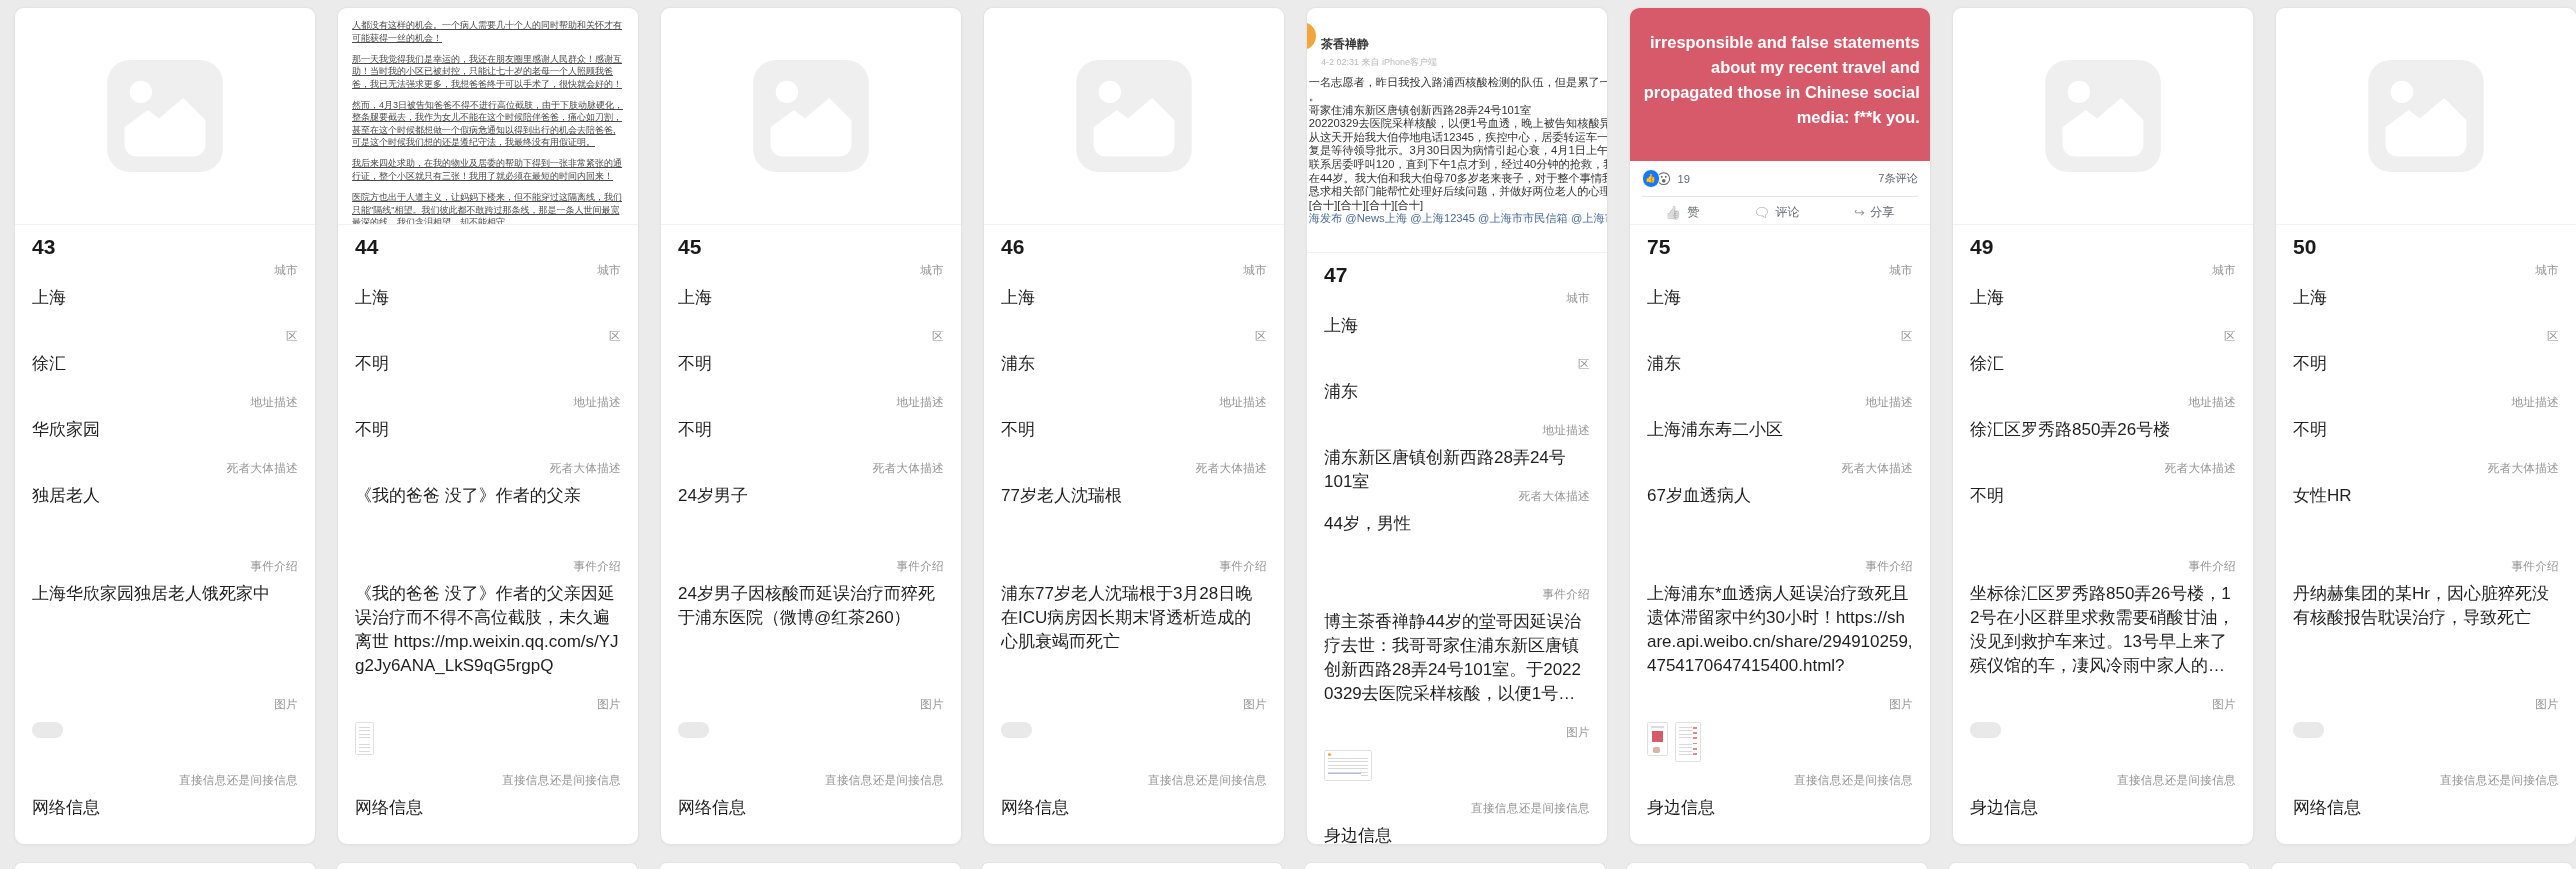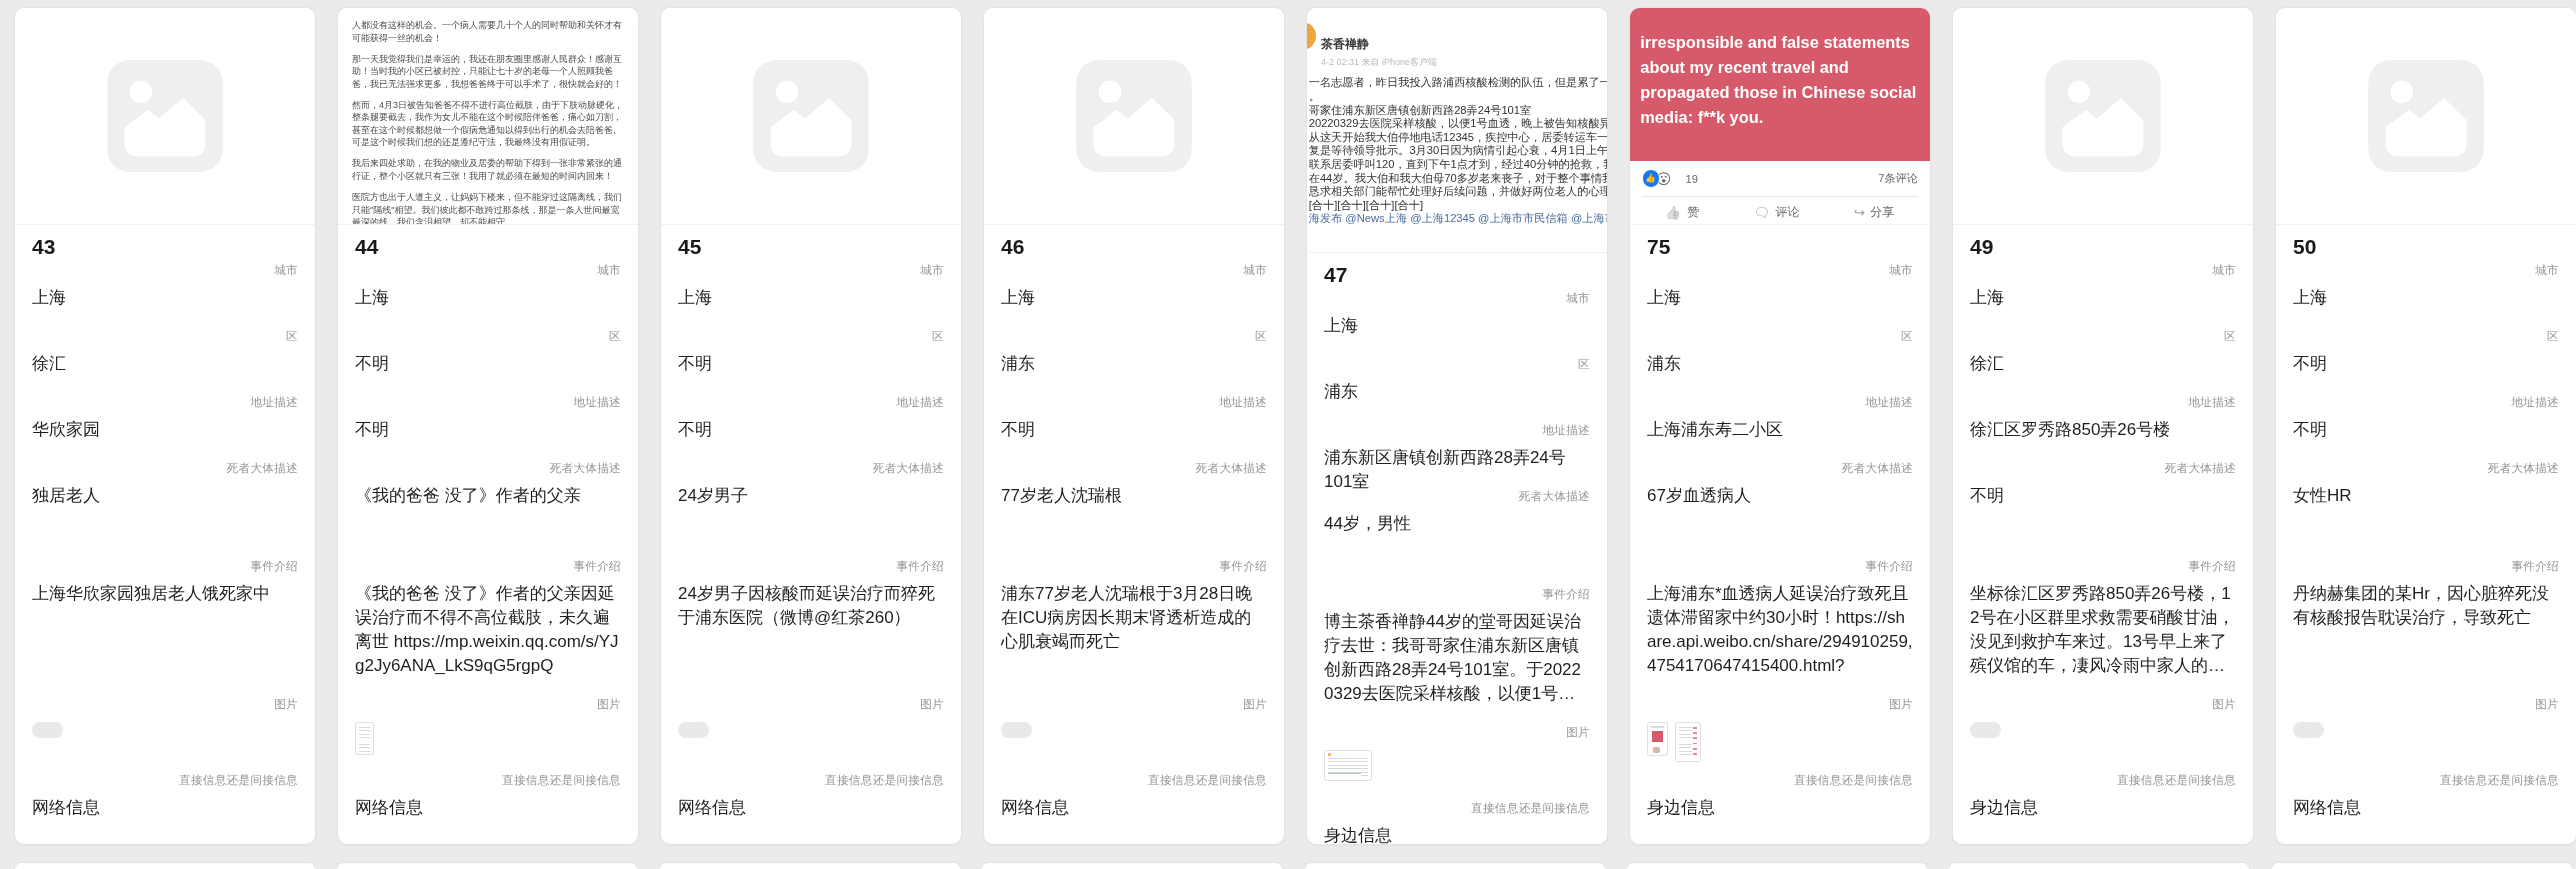--- a/index.html
+++ b/index.html
@@ -15,36 +15,36 @@
     background:#ffffff;border:0.9px solid #e3e3e3;border-radius:10.3px;
     box-sizing:border-box;overflow:hidden;
     box-shadow:0 0.9px 1.7px rgba(0,0,0,.04);
   }
   
   .media{position:relative;height:216px;overflow:hidden;background:#fff;}
   .media.placeholder{display:flex;align-items:center;justify-content:center;}
   .divider{height:0.9px;background:#f1f1f1;}
   
   .doc-text{padding:11.2px 14px 0 14px;font-size:9px;line-height:12.5px;color:#4a4a4a;}
-  .doc-text p{margin:0 0 8.6px 0;}
+  .doc-text p{margin:0 0 8.6px 0;text-decoration:underline;}
   
   .weibo{padding-top:28px;}
   .weibo .avatar{position:absolute;left:-19px;top:14px;width:28px;height:28px;border-radius:50%;background:#f0a63a;}
   .weibo .name{margin-left:14px;font-size:12px;font-weight:700;color:#333;}
   .weibo .meta{margin-left:14px;margin-top:2.6px;font-size:9px;color:#b9b9b9;}
   .weibo .body{margin-top:7.8px;font-size:11.2px;line-height:13.6px;color:#333;}
   .weibo .body .ln{white-space:nowrap;padding-left:1.7px;overflow:hidden;}
   .weibo .body .ln.links{color:#4a6d9b;}
   
   .fb .red{height:153px;background:#d65a6a;display:flex;align-items:center;justify-content:center;padding:0 10.3px;box-sizing:border-box;overflow:hidden;}
-  .fb .red .rtxt{margin-top:-8.6px;color:#fff;font-weight:700;font-size:16.4px;line-height:25px;text-align:left;}
+  .fb .red .rtxt{margin-top:-8.6px;color:#fff;font-weight:700;font-size:16.4px;line-height:25px;text-align:right;}
   .fb .stats{height:35px;display:flex;align-items:center;padding:0 12px;font-size:11.2px;color:#65676b;}
   .fb .like{width:16.4px;height:16.4px;border-radius:50%;background:#1877f2;color:#fff;font-size:8.6px;line-height:16.4px;text-align:center;border:1.7px solid #fff;z-index:2;}
   .fb .wow{font-size:14.7px;margin-left:-4.3px;z-index:1;}
-  .fb .rcount{margin-left:14px;}
+  .fb .rcount{margin-left:6px;}
   .fb .comments{margin-left:auto;}
   .fb .fbdiv{height:0.9px;background:#e4e4e4;margin:0 12px;}
   .fb .actions{display:flex;justify-content:space-around;padding:7px 8.6px 0 8.6px;font-size:12px;color:#65676b;}
   .fb .actions .act{display:flex;align-items:center;gap:5.2px;}
   .fb .actions .aico{filter:grayscale(1);opacity:.65;font-size:13px;}
   
   .content{padding:0 17px;}
   .num{padding-top:10.3px;height:38px;font-size:21px;font-weight:700;color:#1a1a1a;box-sizing:border-box;}
   .fg{height:66px;box-sizing:border-box;}
   .fg .fl{font-size:11.6px;color:#949494;letter-spacing:0.3px;text-align:right;}

